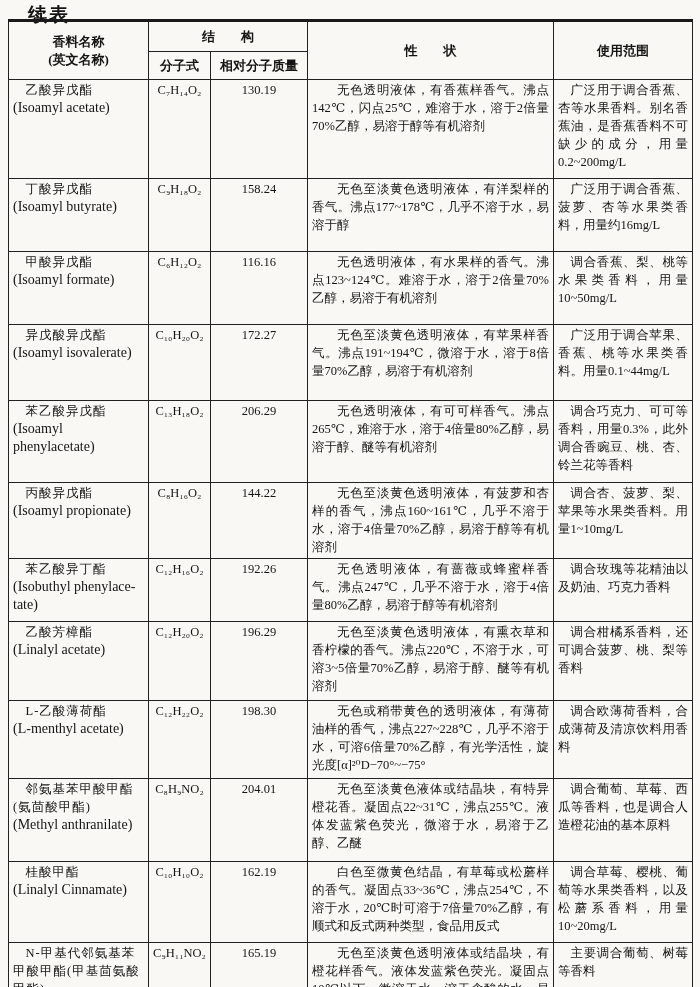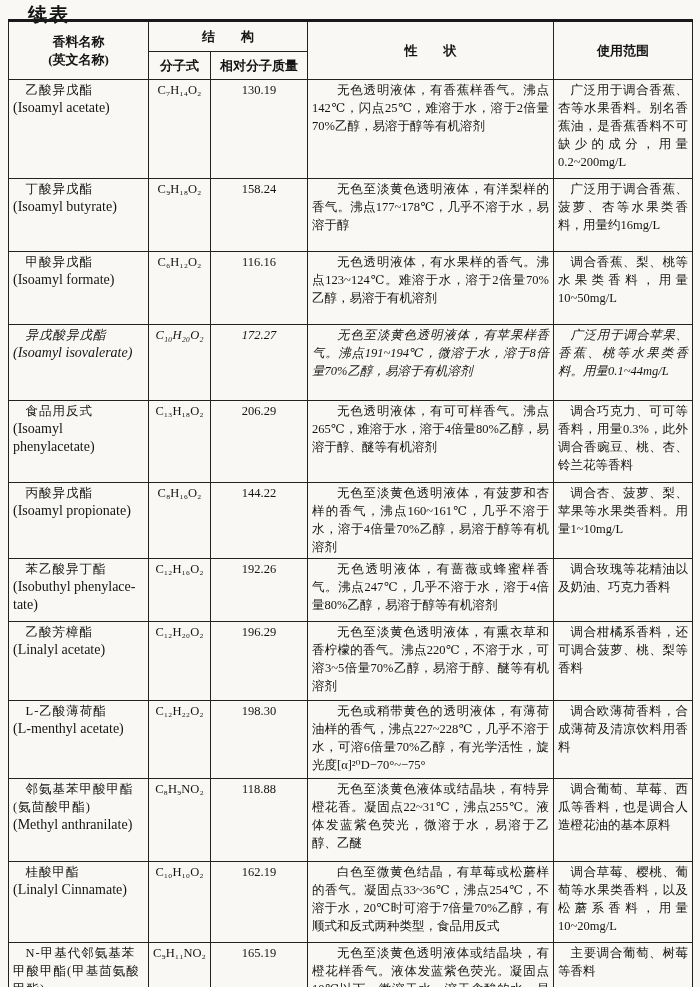--- a/index.html
+++ b/index.html
@@ -58,21 +58,21 @@
     text-align: center;
     vertical-align: middle;
     font-size: 13px;
   }
   .c-props { text-indent: 2em; text-align: justify; padding: 2px 5px; }
   .c-usage { text-indent: 1em; text-align: justify; padding: 2px 4px; }
   
   tbody tr:nth-child(1)  td { height: 96px; }
   tbody tr:nth-child(2)  td { height: 70px; margin-top: 32px; }
   tbody tr:nth-child(3)  td { height: 70px; margin-left: 48px; }
-  tbody tr:nth-child(4)  td { height: 73px; font-style: italic; }
+  tbody tr:nth-child(4)  td { height: 73px; }
   tbody tr:nth-child(5)  td { height: 79px; }
   tbody tr:nth-child(6)  td { height: 73px; }
   tbody tr:nth-child(7)  td { height: 60px; }
   tbody tr:nth-child(8)  td { height: 76px; }
   tbody tr:nth-child(9)  td { height: 75px; margin-left: 40px; }
   tbody tr:nth-child(10) td { height: 80px; }
   tbody tr:nth-child(11) td { height: 78px; }
   tbody tr:nth-child(12) td { height: 84px; }
 </style>
 </head>
@@ -146,21 +146,21 @@
           <div class="en">(Isoamyl isovalerate)</div>
         </td>
         <td class="c-formula">C₁₀H₂₀O₂</td>
         <td class="c-mw">172.27</td>
         <td class="c-props">无色至淡黄色透明液体，有苹果样香气。沸点191~194℃，微溶于水，溶于8倍量70%乙醇，易溶于有机溶剂</td>
         <td class="c-usage">广泛用于调合苹果、香蕉、桃等水果类香料。用量0.1~44mg/L</td>
       </tr>
 
       <tr>
         <td class="c-name">
-          <div class="cn">食品用反式</div>
+          <div class="cn">苯乙酸异戊酯</div>
           <div class="en">(Isoamyl phenylacetate)</div>
         </td>
         <td class="c-formula">C₁₃H₁₈O₂</td>
         <td class="c-mw">206.29</td>
         <td class="c-props">无色透明液体，有可可样香气。沸点265℃，难溶于水，溶于4倍量80%乙醇，易溶于醇、醚等有机溶剂</td>
         <td class="c-usage">调合巧克力、可可等香料，用量0.3%，此外调合香豌豆、桃、杏、铃兰花等香料</td>
       </tr>
 
       <tr>
         <td class="c-name">
@@ -205,21 +205,21 @@
         <td class="c-props">无色或稍带黄色的透明液体，有薄荷油样的香气，沸点227~228℃，几乎不溶于水，可溶6倍量70%乙醇，有光学活性，旋光度[α]²⁰D−70°~−75°</td>
         <td class="c-usage">调合欧薄荷香料，合成薄荷及清凉饮料用香料</td>
       </tr>
 
       <tr>
         <td class="c-name">
           <div class="cn">邻氨基苯甲酸甲酯(氨茴酸甲酯)</div>
           <div class="en">(Methyl anthranilate)</div>
         </td>
         <td class="c-formula">C₈H₉NO₂</td>
-        <td class="c-mw">118.88</td>
+        <td class="c-mw">204.01</td>
         <td class="c-props">无色至淡黄色液体或结晶块，有特异橙花香。凝固点22~31℃，沸点255℃。液体发蓝紫色荧光，微溶于水，易溶于乙醇、乙醚</td>
         <td class="c-usage">调合葡萄、草莓、西瓜等香料，也是调合人造橙花油的基本原料</td>
       </tr>
 
       <tr>
         <td class="c-name">
           <div class="cn">桂酸甲酯</div>
           <div class="en">(Linalyl Cinnamate)</div>
         </td>
         <td class="c-formula">C₁₀H₁₀O₂</td>

